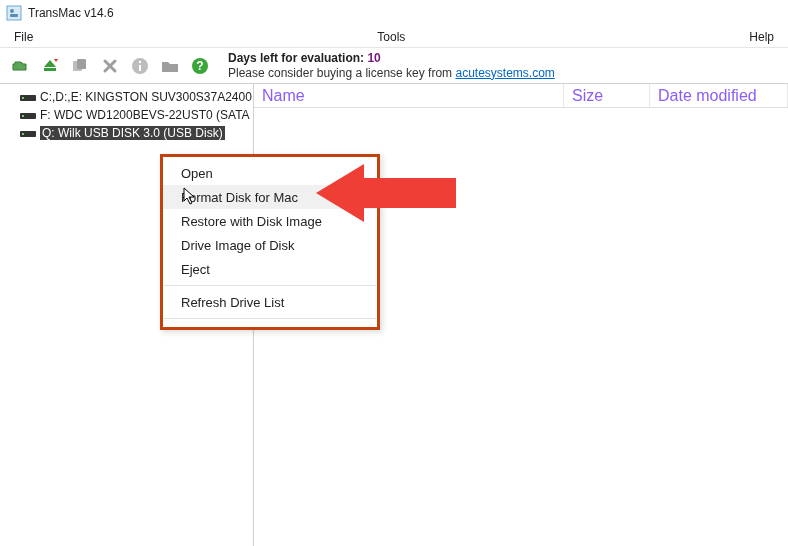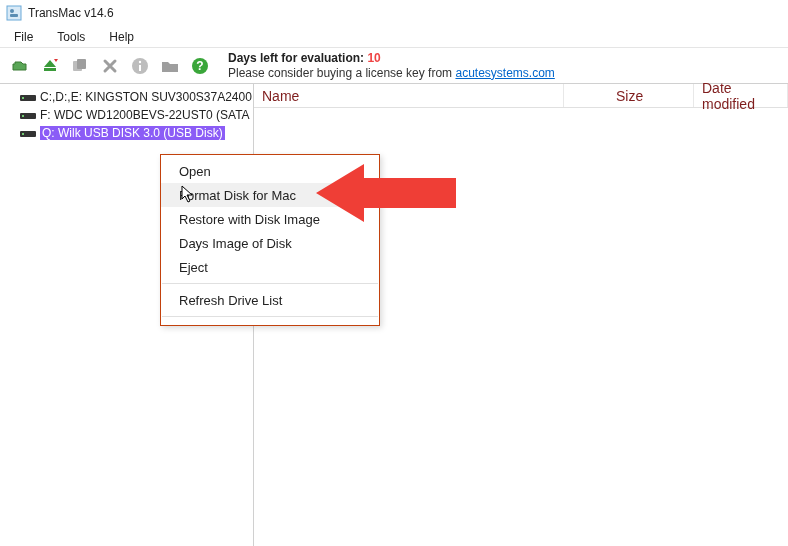--- a/index.html
+++ b/index.html
@@ -3,53 +3,53 @@
 <meta charset="utf-8">
 <style>
   * { box-sizing: border-box; }
   html, body { margin: 0; padding: 0; font-family: "Segoe UI", Tahoma, sans-serif; font-size: 12px; color: #222; }
   body { width: 788px; height: 546px; background: #fff; overflow: hidden; position: relative; }
 
   .title-bar { height: 26px; display: flex; align-items: center; padding: 12px 6px; background: #fff; }
   .title-bar .app-icon { width: 16px; height: 16px; margin-right: 6px; display: inline-flex; align-items:center; justify-content:center; }
   .title-bar .title-text { font-size: 12px; }
 
-  .menu-bar { height: 22px; display: flex; align-items: center; padding: 0 6px; gap: 8px; border-bottom: 1px solid #e5e5e5; }
+  .menu-bar { height: 22px; display: flex; align-items: center; padding: 0 6px; gap: 8px; border-bottom: 1px solid #e5e5e5; justify-content: space-between; }
   .menu-bar .menu-item { padding: 2px 8px; cursor: default; }
 
   .toolbar { height: 36px; display: flex; align-items: center; padding: 0 8px; border-bottom: 1px solid #d0d0d0; background: #fff; }
   .toolbar .tool-btn { width: 24px; height: 24px; display: inline-flex; align-items:center; justify-content:center; margin-right: 6px; cursor: default; }
   .toolbar .eval-block { margin-left: 10px; line-height: 1.25; }
   .toolbar .eval-block .line1 { font-weight: 700; color: #222; }
-  .toolbar .eval-block .line1 .days { color: #ef4444; }
+  .toolbar .eval-block .line1 .days { color: #701a75; }
   .toolbar .eval-block .line2 { color: #333; }
   .toolbar .eval-block .line2 .link { color: #0066cc; text-decoration: underline; cursor: pointer; }
 
   .content { position: relative; height: calc(546px - 26px - 22px - 36px); display: flex; }
 
   .tree-pane { width: 238px; border-right: 1px solid #d0d0d0; padding-top: 4px; overflow: hidden; margin-left: 16px; }
   .tree-item { height: 18px; display: flex; align-items: center; padding-left: 4px; white-space: nowrap; }
   .tree-item .disk-icon { width: 16px; height: 10px; margin-right: 4px; }
   .tree-item .label { font-size: 12px; }
-  .tree-item.selected .label { background: #8b5cf6; color: #fff; padding: 0 2px; }
+  .tree-item.selected .label { background: #404040; color: #fff; padding: 0 2px; }
 
   .list-pane { flex: 1; }
   .list-header { height: 24px; display: flex; align-items: center; border-bottom: 1px solid #e0e0e0; }
-  .list-header .col { font-size: 14px; color: #7f1d1d; padding-left: 8px; border-right: 1px solid #e8e8e8; height: 100%; display:flex; align-items:center;}
+  .list-header .col { font-size: 16px; color: #8b5cf6; padding-left: 8px; border-right: 1px solid #e8e8e8; height: 100%; display:flex; align-items:center;}
   .col-name { width: 310px; }
-  .col-size { width: 86px; margin-left: 44px; }
+  .col-size { width: 86px; }
   .col-date { flex: 1; }
 
   .context-menu {
     position: absolute;
     left: 160px;
     top: 70px;
     width: 220px;
     background: #fff;
-    border: 1px solid #c2410c;
+    border: 3px solid #c2410c;
     box-shadow: 2px 2px 6px rgba(0,0,0,0.15);
     padding: 4px 0;
     z-index: 10;
   }
   .context-menu .cm-item {
     height: 24px;
     display: flex;
     align-items: center;
     padding: 0 18px;
     font-size: 13px;
@@ -182,21 +182,21 @@
 
   <div class="context-menu">
     <div class="cm-item">Open</div>
     <div class="cm-item hover">
       <svg class="cursor-svg" width="14" height="20" viewBox="0 0 14 20">
         <path d="M1 1 L1 14 L4 11 L7 17 L9 16 L6 10 L11 10 Z" fill="#fff" stroke="#000" stroke-width="1"></path>
       </svg>
       <span>Format Disk for Mac</span>
     </div>
     <div class="cm-item">Restore with Disk Image</div>
-    <div class="cm-item">Days Image of Disk</div>
+    <div class="cm-item">Drive Image of Disk</div>
     <div class="cm-item">Eject</div>
     <div class="cm-sep"></div>
     <div class="cm-item">Refresh Drive List</div>
     <div class="cm-sep"></div>
   </div>
 
   <svg class="red-arrow" width="140" height="70" viewBox="0 0 140 70">
     <polygon points="0,35 48,6 48,20 140,20 140,50 48,50 48,64" fill="#ef3e36"></polygon>
   </svg>
 

